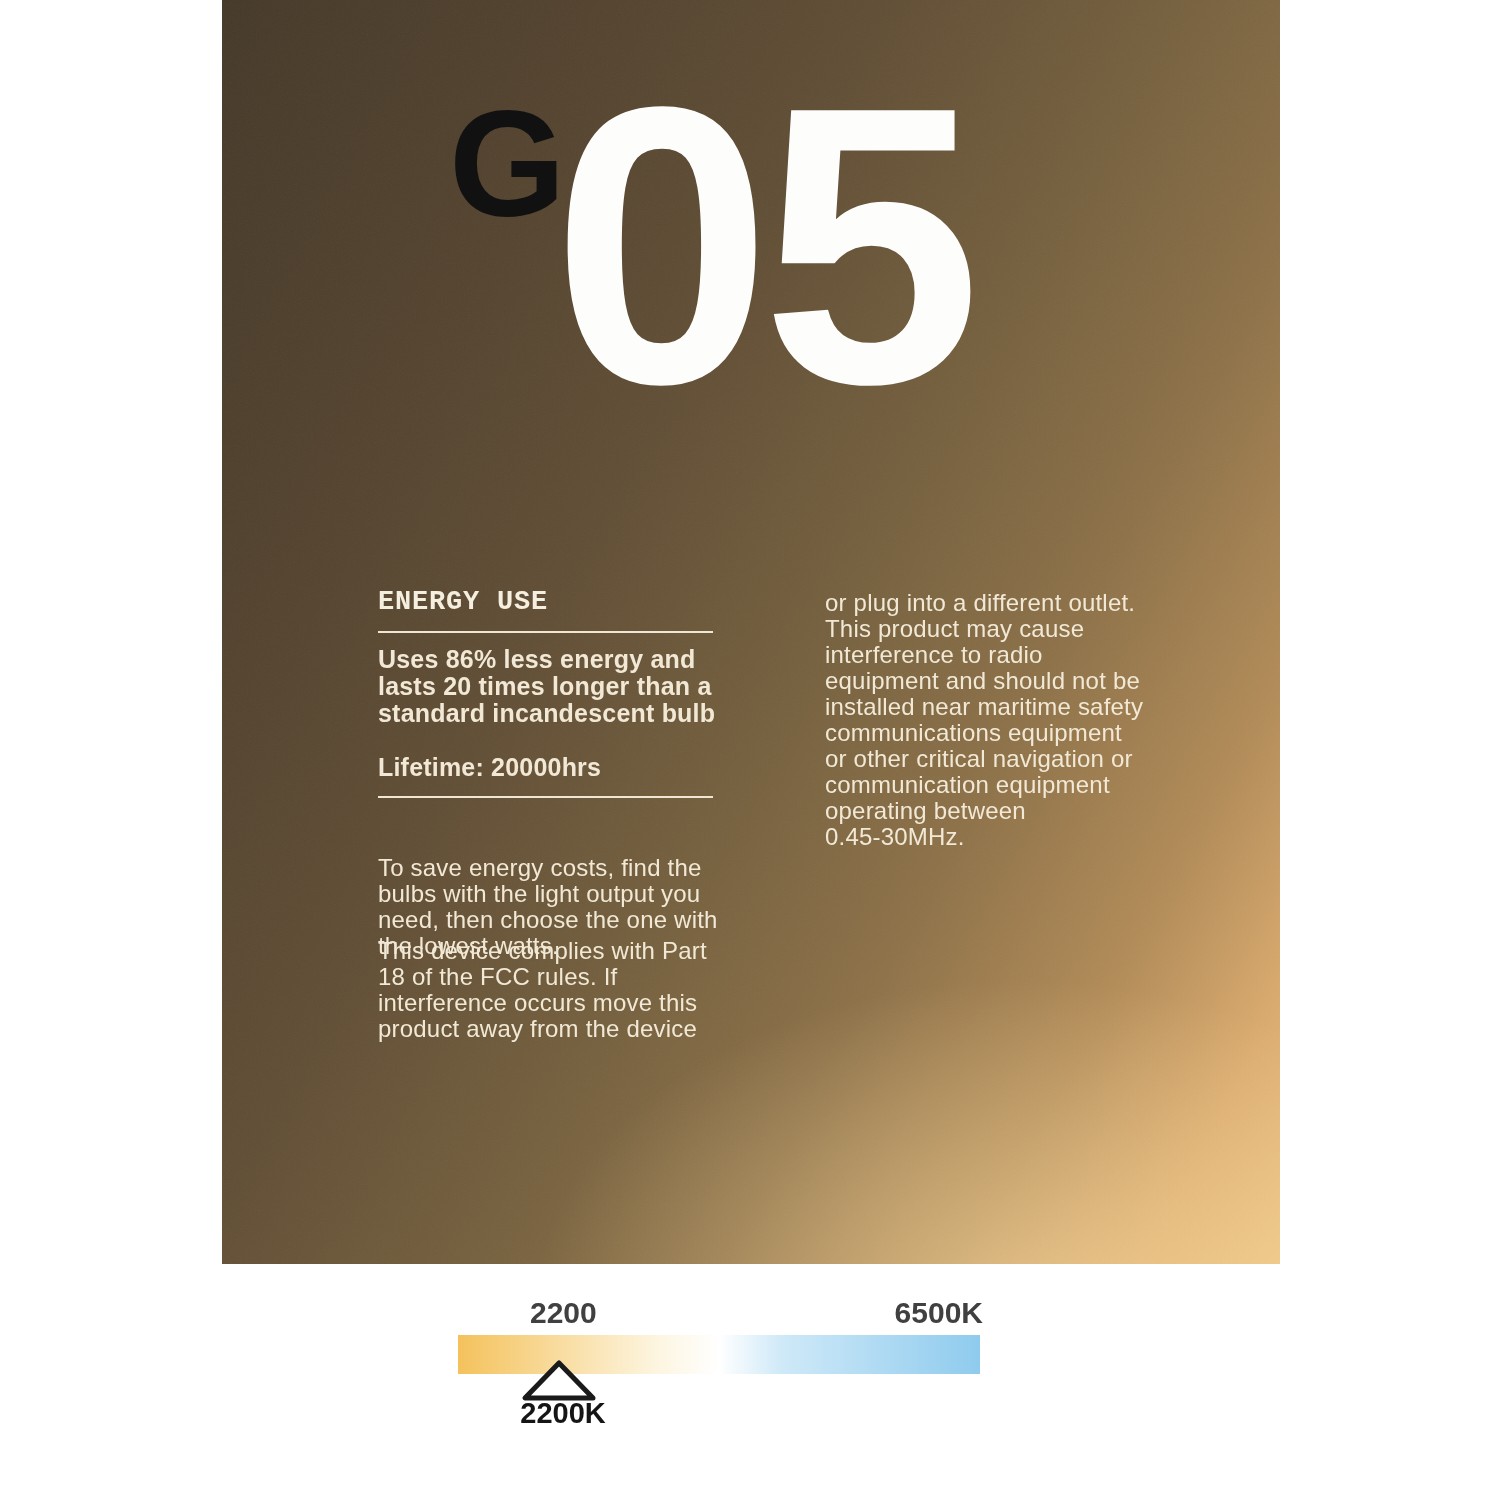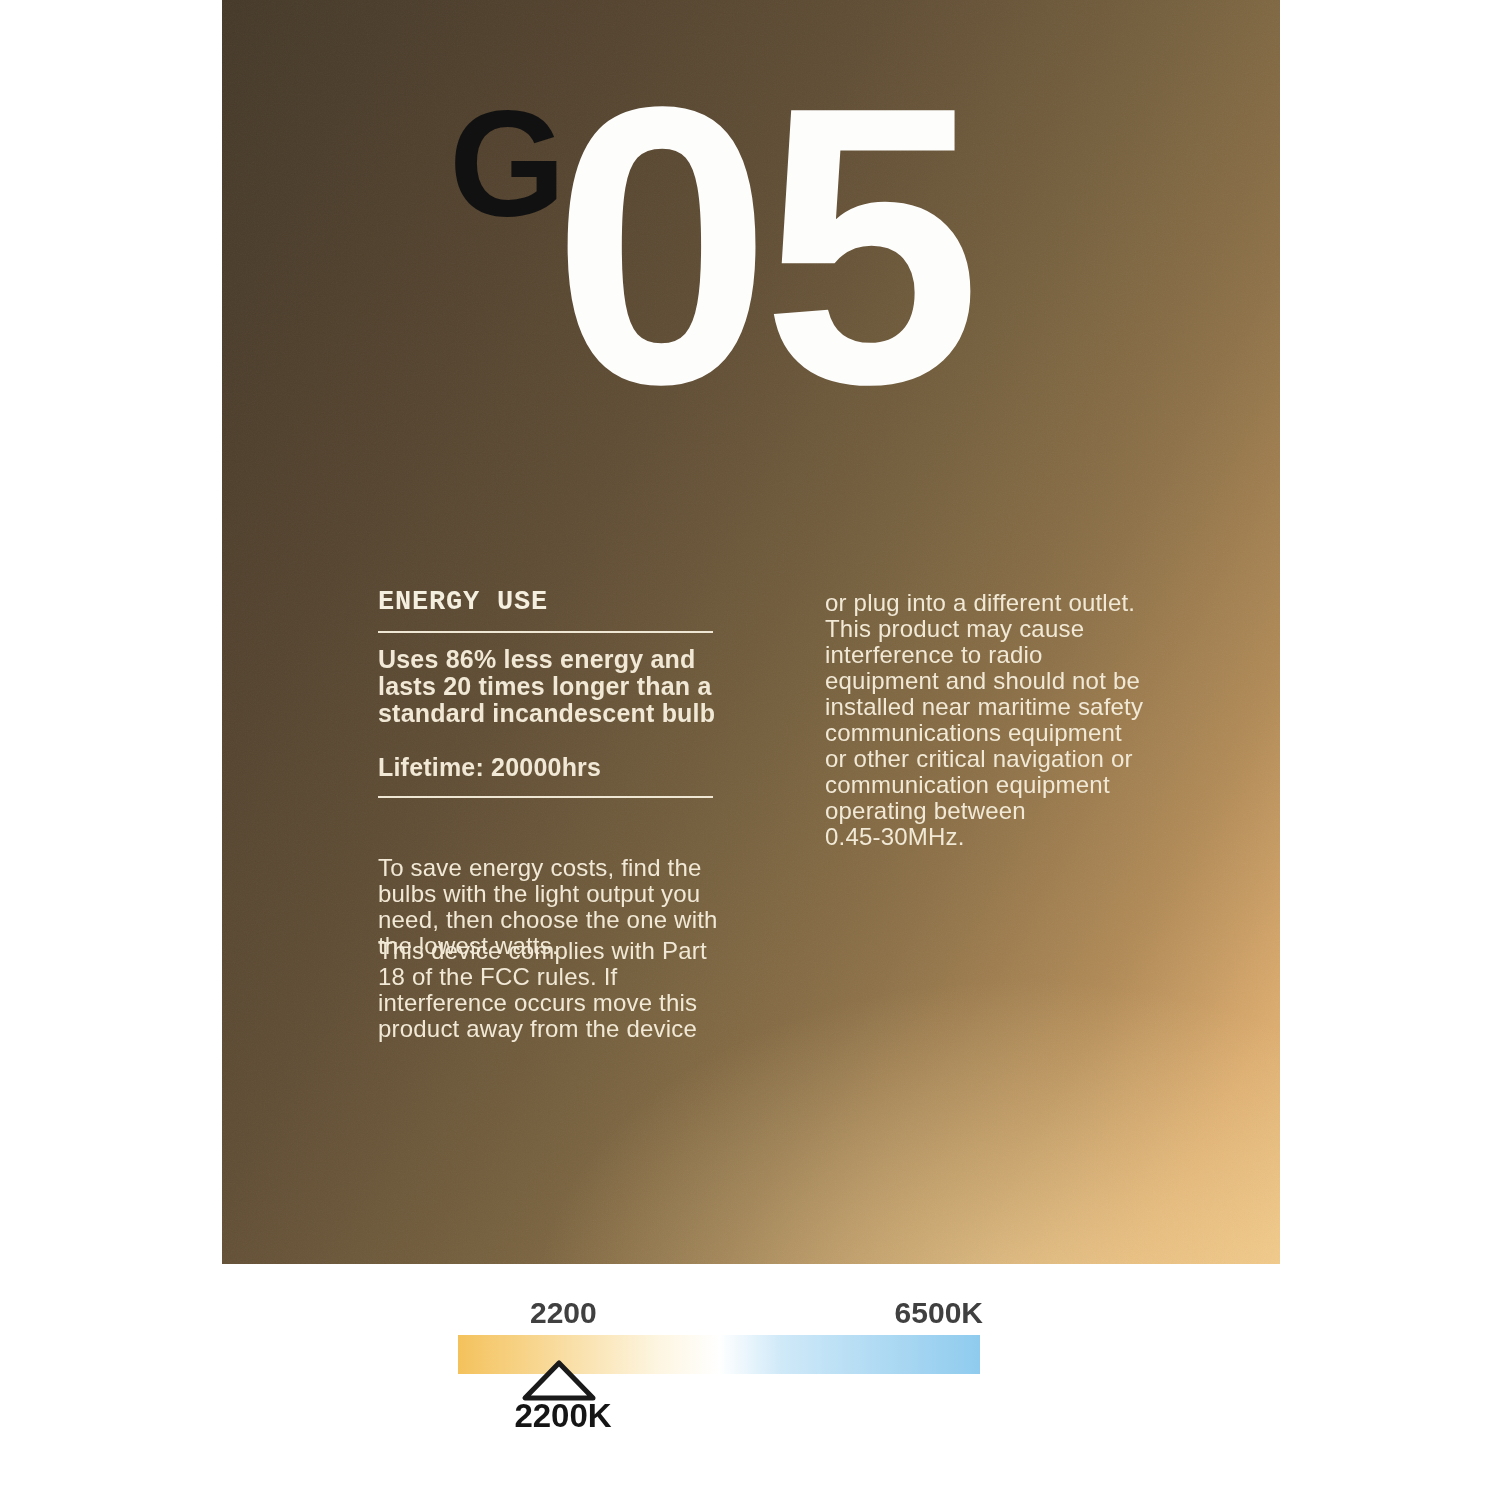--- a/index.html
+++ b/index.html
@@ -117,21 +117,21 @@
     left: 516px;
     top: 1355px;
   }
   .marker-label {
     position: absolute;
     left: 563px;
     top: 1399px;
     transform: translateX(-50%);
     color: #151515;
     font-weight: bold;
-    font-size: 33px;
+    font-size: 29px;
     line-height: 1;
     white-space: pre;
   }
 </style>
 </head>
 <body>
 
 <div class="page">
 
   <div class="panel">

